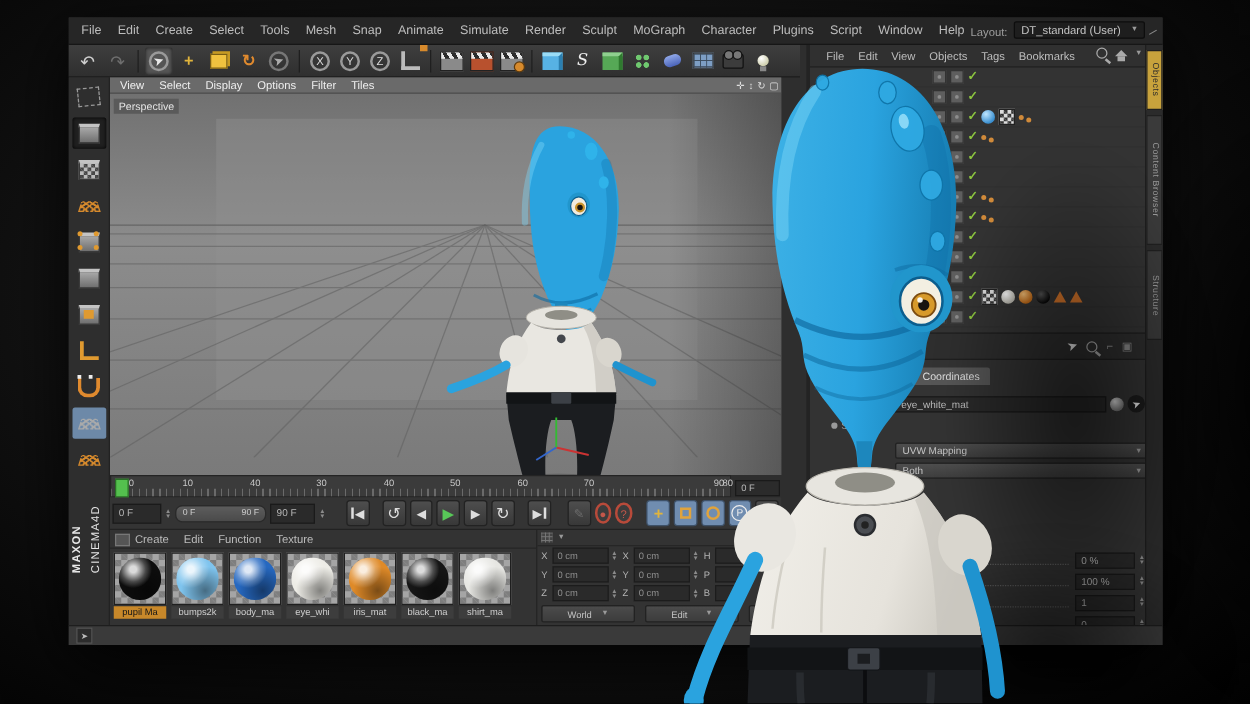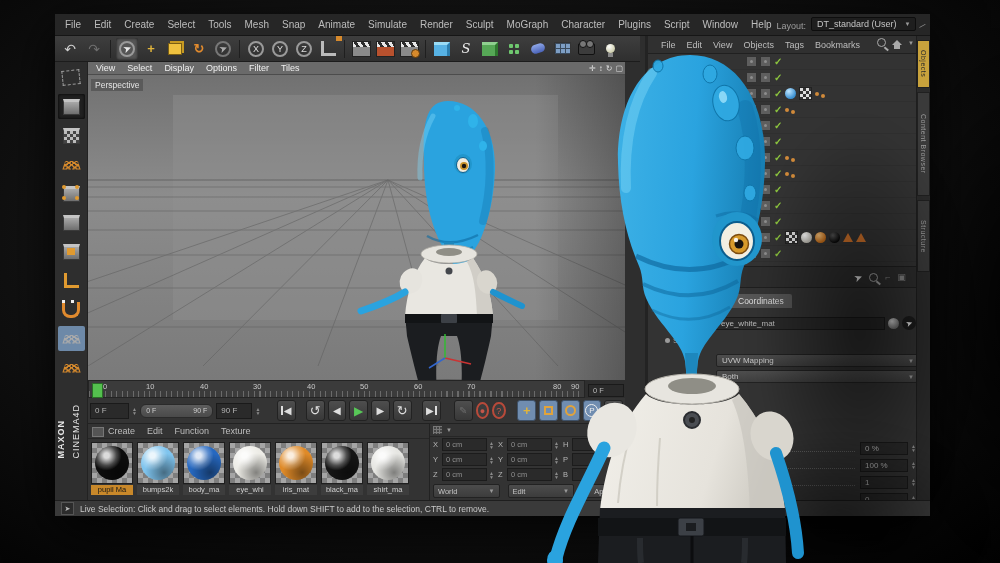--- a/index.html
+++ b/index.html
@@ -101,21 +101,21 @@
   .swlbl{height:10px;margin-top:1px;background:#3d3d3d;color:#cfcfcf;font-size:7.5px;text-align:center;line-height:10px;overflow:hidden;white-space:nowrap;}
   .swlbl.sel{background:#c8882a;color:#161616;}
   
   .coords{position:absolute;left:375px;top:410px;width:195px;height:76px;background:#333;box-sizing:border-box;font-size:7.5px;color:#9e9e9e;}
   .chead{height:12px;border-bottom:1px solid #262626;display:flex;align-items:center;gap:5px;padding-left:4px;}
   .cgrid{position:absolute;left:3px;top:2px;width:9px;height:8px;background-image:linear-gradient(#777 1px,transparent 1px),linear-gradient(90deg,#777 1px,transparent 1px);background-size:3px 3px;background-color:#444;}
   .crow{display:flex;align-items:center;gap:2px;height:15px;padding-left:3px;}
   .caxis{width:7px;color:#b5b5b5;}
   .cfield{width:40px;height:11px;background:#2a2a2a;border:1px solid #1c1c1c;display:flex;align-items:center;padding-left:3px;color:#8f8f8f;}
   .cbot{display:flex;gap:8px;align-items:center;padding:2px 0 0 3px;}
-  .dd{height:12px;background:linear-gradient(#4c4c4c,#3c3c3c);border:1px solid #222;color:#c2c2c2;display:flex;align-items:center;justify-content:space-between;padding:0 4px;border-radius:2px;}
+  .dd{height:12px;background:linear-gradient(#4c4c4c,#3c3c3c);border:1px solid #222;color:#c2c2c2;display:flex;align-items:center;justify-content:space-between;padding:0 20px;border-radius:2px;}
   .applyb{width:42px;height:12px;background:linear-gradient(#4c4c4c,#3c3c3c);border:1px solid #222;color:#c2c2c2;display:flex;align-items:center;justify-content:center;border-radius:2px;}
   
   .dock{position:absolute;left:590px;top:22px;width:285px;height:464px;background:#333;border-left:3px solid #232323;box-sizing:border-box;overflow:hidden;}
   .ommenu{position:absolute;left:0;top:0;width:100%;height:18px;background:#303030;border-bottom:1px solid #202020;
     display:flex;gap:11px;align-items:center;padding-left:13px;box-sizing:border-box;font-size:9px;color:#bdbdbd;}
   .omicons{position:absolute;right:16px;top:2px;display:flex;gap:6px;align-items:center;}
   .mag{width:7px;height:7px;border:1.5px solid #aaa;border-radius:50%;position:relative;}
   .mag::after{content:"";position:absolute;right:-4px;bottom:-3px;width:5px;height:1.5px;background:#aaa;transform:rotate(40deg);}
   .house{width:0;height:0;border-left:5px solid transparent;border-right:5px solid transparent;border-bottom:5px solid #aaa;position:relative;}
   .house::after{content:"";position:absolute;left:-3px;top:5px;width:6px;height:4px;background:#aaa;}
@@ -387,21 +387,21 @@
       <div class="ticks"></div>
       <div class="phead"></div>
       <span class="lbl" style="left:14px;">0</span>
       <span class="lbl" style="left:57px;text-align:right;">10</span>
       <span class="lbl" style="left:111px;">40</span>
       <span class="lbl" style="left:164px;">30</span>
       <span class="lbl" style="left:218px;">40</span>
       <span class="lbl" style="left:271px;">50</span>
       <span class="lbl" style="left:325px;">60</span>
       <span class="lbl" style="left:378px;">70</span>
-      <span class="lbl" style="left:432px;padding-left:32px;">80</span>
+      <span class="lbl" style="left:457px;padding-left:32px;">80</span>
       <span class="lbl" style="left:482px;">90</span>
     </div>
     <div class="fbox">0 F</div>
 
     <div class="transport">
       <div class="numfield" style="width:40px;">0 F</div>
       <div class="spin">
           <span>▲</span>
           <span>▼</span>
         </div>
@@ -773,21 +773,20 @@
             <span class="vt">Content Browser</span>
           </div>
         <div class="rtab" style="top:164px;height:72px;">
             <span class="vt">Structure</span>
           </div>
       </div>
     </div>
 
     <div class="status">
       <div class="sticon">➤</div>
-      <span>Live Selection: Click and drag to select elements. Hold down SHIFT to add to the selection, CTRL to remove.</span>
     </div>
   </div>
 
   <div class="char-shadow" style="left:755px;top:120px;width:210px;height:420px;"></div>
   <div class="char-shadow" style="left:700px;top:430px;width:280px;height:180px;"></div>
 
   <svg id="bigchar" viewBox="0 0 270 515">
     <defs>
       <linearGradient id="headg" x1="0" y1="0" x2="1" y2="0.15">
         <stop offset="0" stop-color="#3db1e6"></stop>

